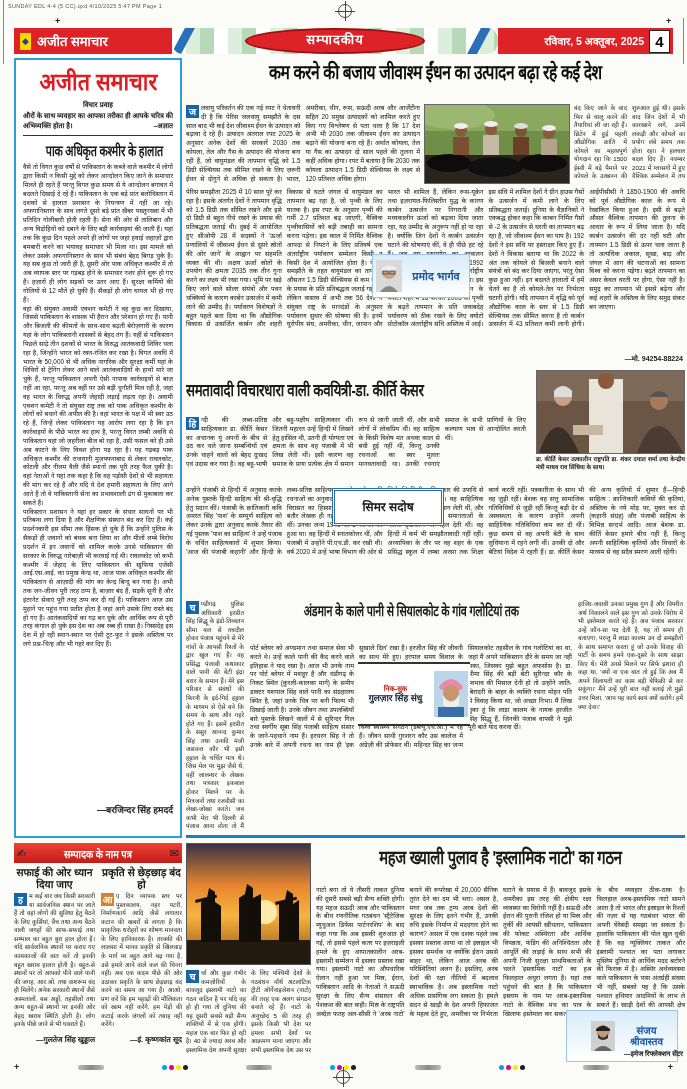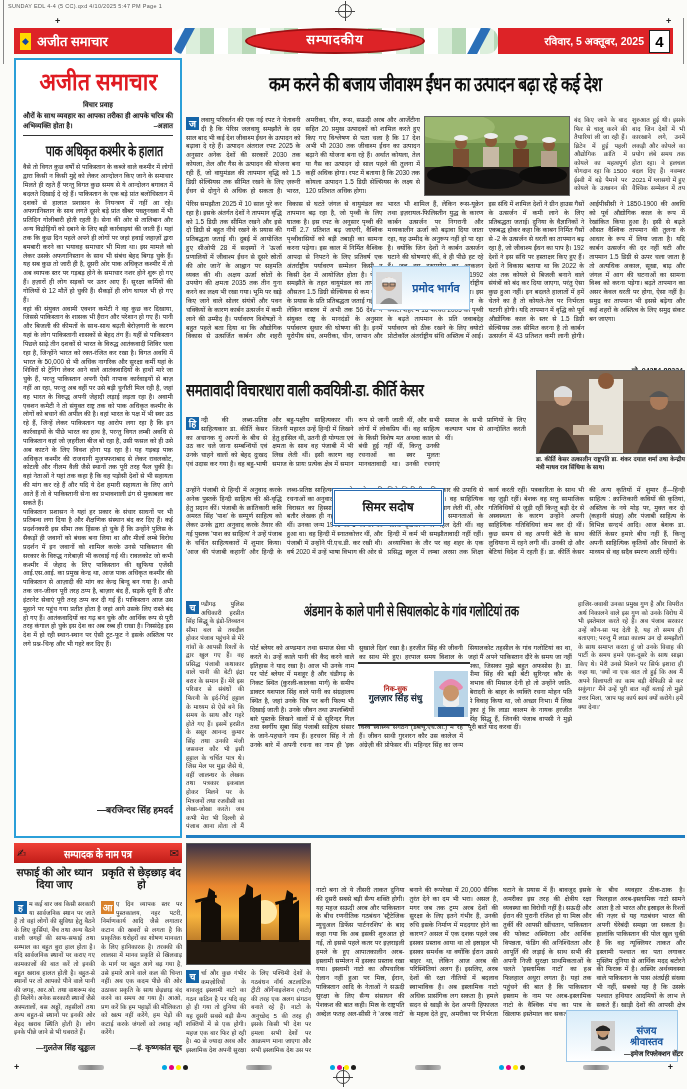--- a/index.html
+++ b/index.html
@@ -48,21 +48,21 @@
   .pak-hl-wrap{text-align:center;white-space:nowrap;overflow:hidden;margin:2px 0 3px;}
   .pak-hl{display:inline-block;font-size:15px;font-weight:900;transform:scaleX(.72);letter-spacing:-.3px;}
   .lb-body{height:636px;}
   .lb-sig{font-size:9px;margin-top:4px;}
   
   .lt-banner{left:14px;top:843px;width:168px;height:20px;background:linear-gradient(180deg,#ef4136,#c21d19);display:flex;align-items:center;justify-content:space-between;padding:0 3px;box-sizing:border-box;}
   .lt-banner-title{color:#fff;font-size:11px;font-weight:900;transform:scaleX(.85);white-space:nowrap;}
   .lt-icon{font-size:11px;line-height:1;}
   .letters{left:14px;top:866px;width:168px;display:flex;gap:6px;}
   .letter{width:81px;}
-  .lt-title{font-size:10.5px;font-weight:900;text-align:center;line-height:1.15;margin-bottom:10px;}
+  .lt-title{font-size:10.5px;font-weight:900;text-align:center;line-height:1.15;margin-bottom:2px;}
   .lt-body{height:140px;font-size:6.2px;}
   .lt-sig{font-size:7.5px;margin-top:2px;}
   .dc-orange{background:#d9822b;}
   
   .mainarea{left:186px;top:58px;width:499px;}
   .art{position:absolute;left:0;width:499px;}
   
   .a1-hl{font-size:20px;}
   .a1-band1{position:absolute;top:46px;left:0;width:499px;height:80px;display:flex;gap:4px;}
   .a1-lead{width:234px;height:80px;}
@@ -164,21 +164,21 @@
   </div>
   <div class="letter">
     <div class="lt-title">प्रकृति से छेड़छाड़ बंद हो</div>
     <div class="bodytxt lt-body"><span class="dropcap dc-orange">आ</span><span>ए दिन व्यापक स्तर पर पुस्तकालय, नहर पटरी, निर्माणकार्य आदि जैसे लगातार कटान की खबरों से लगता है कि प्राकृतिक धरोहरों का शोषण मानवता के लिए हानिकारक है। तरक्की की लालसा में मानव प्रकृति से खिलवाड़ के मार्ग पर बहुत आगे बढ़ गया है, उसे हमारे आने वाले कल की चिन्ता नहीं। अब एक कदम पीछे की ओर उठाकर प्रकृति के साथ छेड़छाड़ बंद करने का समय आ गया है। आओ, प्रण करें कि हम पहाड़ों की मौलिकता को खत्म नहीं करेंगे, हम पेड़ों की कटाई करके जंगलों को तबाह नहीं करेंगे।</span></div>
     <div class="sig lt-sig">—इं. कृष्णकांत सूद</div>
   </div>
 </div>
 
 <div class="abs mainarea">
 
-  <div class="art" style="top:12px;height:308px;">
+  <div class="art" style="top:0;height:308px;">
     <div class="hl-wrap"><span class="hl a1-hl">कम करने की बजाय जीवाश्म ईंधन का उत्पादन बढ़ा रहे कई देश</span></div>
     <div class="a1-band1">
       <div class="bodytxt a1-lead cols2"><span class="dropcap">ज</span><span>लवायु परिवर्तन की एक नई रपट ने चेतावनी दी है कि पेरिस जलवायु समझौते के दस साल बाद भी कई देश जीवाश्म ईंधन के उत्पादन को बढ़ावा दे रहे हैं। उत्पादन अंतराल रपट 2025 के अनुसार अनेक देशों की सरकारें 2030 तक कोयला, तेल और गैस के उत्पादन की योजना बना रही हैं, जो वायुमंडल की तापमान वृद्धि को 1.5 डिग्री सेल्सियस तक सीमित रखने के लिए ज़रूरी ईंधन से दोगुने से अधिक हो सकता है। भारत, अमरीका, चीन, रूस, सऊदी अरब और आर्जेंटीना सहित 20 प्रमुख उत्पादकों को शामिल करते हुए किए गए विश्लेषण से पता चला है कि 17 देश अभी भी 2030 तक जीवाश्म ईंधन का उत्पादन बढ़ाने की योजना बना रहे हैं। अर्थात कोयला, तेल या गैस का उत्पादन दो साल पहले की तुलना में कहीं अधिक होगा। रपट में बताया है कि 2030 तक कोयला उत्पादन 1.5 डिग्री सेल्सियस के लक्ष्य से 120 प्रतिशत अधिक होगा।</span></div>
       <div class="a1-photo">
         <svg width="144" height="78" viewBox="0 0 144 78" preserveAspectRatio="none">
           <rect width="144" height="78" fill="#6f8f49"></rect>
           <rect y="0" width="144" height="26" fill="#8aa85e"></rect>
           <ellipse cx="30" cy="10" rx="40" ry="14" fill="#9cb870"></ellipse>
           <rect y="50" width="144" height="28" fill="#2a241f"></rect>
           <ellipse cx="24" cy="58" rx="22" ry="9" fill="#0d0c0b"></ellipse>
@@ -282,20 +282,21 @@
         <rect width="123" height="120" fill="url(#sunset)"></rect>
         <circle cx="78" cy="68" r="12" fill="#ffe9a8"></circle>
         <rect y="96" width="123" height="24" fill="#241a10"></rect>
         <path d="M14 98 V58 L20 54 L22 44 L28 48 V58 L34 62 V98 Z" fill="#140e08"></path>
         <path d="M52 98 V54 L58 50 L60 40 L66 44 V54 L74 50 V98 Z" fill="#140e08"></path>
         <path d="M92 98 V60 L98 56 L100 46 L106 50 V60 L112 56 V98 Z" fill="#140e08"></path>
         <rect x="8" y="56" width="22" height="3" fill="#140e08" transform="rotate(-14 8 56)"></rect>
         <rect x="88" y="58" width="22" height="3" fill="#140e08" transform="rotate(-14 88 58)"></rect>
       </svg>
     </div>
+    <div class="a4-hlwrap"><span class="a4-hl">महज ख्याली पुलाव है 'इस्लामिक नाटो' का गठन</span></div>
     <div class="a4-textR">
       <div class="bodytxt cols4" style="height:170px;">नाटो बना तो ये तीसरी ताकत दुनिया की दूसरी सबसे बड़ी सैन्य शक्ति होगी। यह महज सऊदी अरब और पाकिस्तान के बीच रणनीतिक गठबंधन 'स्ट्रैटेजिक म्युचुअल डिफेंस पार्टनरशिप' के बाद कहा गया कि अब इसकी शुरुआत हो गई, तो इससे पहले कतर पर इज़राइली हमले के हुए आपातकालीन अरब-इस्लामी सम्मेलन में इसका प्रस्ताव रखा गया। इस्लामी नाटो का औपचारिक ऐलान नहीं हुआ पर मिस्र, ईरान, पाकिस्तान आदि के नेताओं ने सऊदी सुरक्षा के लिए सैन्य संसाधन की पेशकश की बात कही। मिस्र के राष्ट्रपति अब्देल फतह अल-सीसी ने 'अरब नाटो' बनाने की रूपरेखा में 20,000 सैनिक तुरंत देने का दम भी भरा। असल है, मगर जब तक ट्रम्प अरब देशों की सुरक्षा के लिए इतने गंभीर हैं, उनकी रुचि इसके निर्माण में मददगार होने का कारण? असल में एक दशक पहले जब इसका प्रस्ताव आया था तो इस्राइल भी इसका समर्थक था क्योंकि ईरान उससे बाहर था, लेकिन आज अरब की परिस्थितियां अलग हैं। इसलिए, अरब देशों की रक्षा नीतियों में बदलाव स्वाभाविक है। अब इस्लामिक नाटो अधिक प्रासंगिक लग सकता है। हमले सदन से खाड़ी के देश अपनी हिफाजत के महत्व देते हुए, अमरीका पर निर्भरता घटाने के प्रयास में हैं। बावजूद इसके अमरीका इस तरह की क्षेत्रीय रक्षा व्यवस्था का विरोधी नहीं है। सऊदी और ईरान की पुरानी रंजिश हो या मिस्र और तुर्की की आपसी खींचतान, पाकिस्तान की फोकट अस्थिरता और आर्थिक विपन्नता, फंडिंग की अनिश्चितता और आपूर्ति की लड़ाई के साथ सभी की अपनी निजी सुरक्षा प्राथमिकताओं के चलते 'इस्लामिक नाटो' का हश्र फिलहाल अधूरा लगता है। यहां तक पहुंचने की बात है कि पाकिस्तान इस्लाम के नाम पर अरब-इस्लामिक नाटो के वैश्विक मंच का पात्र के खिलाफ इस्तेमाल कर सकता है। भारत के बीच व्यवहार ठीक-ठाक है। फिलहाल अरब-इस्लामिक नाटो सामने आता है तो भारत और इस्राइल के रिश्तों की नज़र से यह गठबंधन भारत की अपनी घेरेबंदी समझा जा सकता है। हालांकि पाकिस्तान की पोल खुल चुकी है कि वह न्यूक्लियर ताकत और इस्लामी पश्चात का पता लगाकर मुस्लिम दुनिया से आर्थिक मदद बटोरने की फिराक में है। अस्थिर अर्थव्यवस्था वाले पाकिस्तान के पास अंतर्ग्रही संख्या भी नहीं, सबको यह है कि उसके पश्चात हथियार आदमियों के लाभ ले सकते हैं। खाड़ी देशों की आपसी क्षेत्र प्रतिबद्धता बड़े सहयोग जैसी नहीं है।</div>
       <div class="authorbox a4-author">
         <svg width="24" height="30" viewBox="0 0 24 30">
           <rect width="24" height="30" fill="#cfcfcf"></rect>
           <circle cx="12" cy="11" r="6.5" fill="#c49a76"></circle>
           <path d="M5 8 Q12 1 19 8 L19 10 L5 10 Z" fill="#222"></path>
           <path d="M7 13 Q12 20 17 13 L17 17 Q12 21 7 17 Z" fill="#333"></path>
           <path d="M3 30 Q12 20 21 30 Z" fill="#666"></path>
         </svg>

